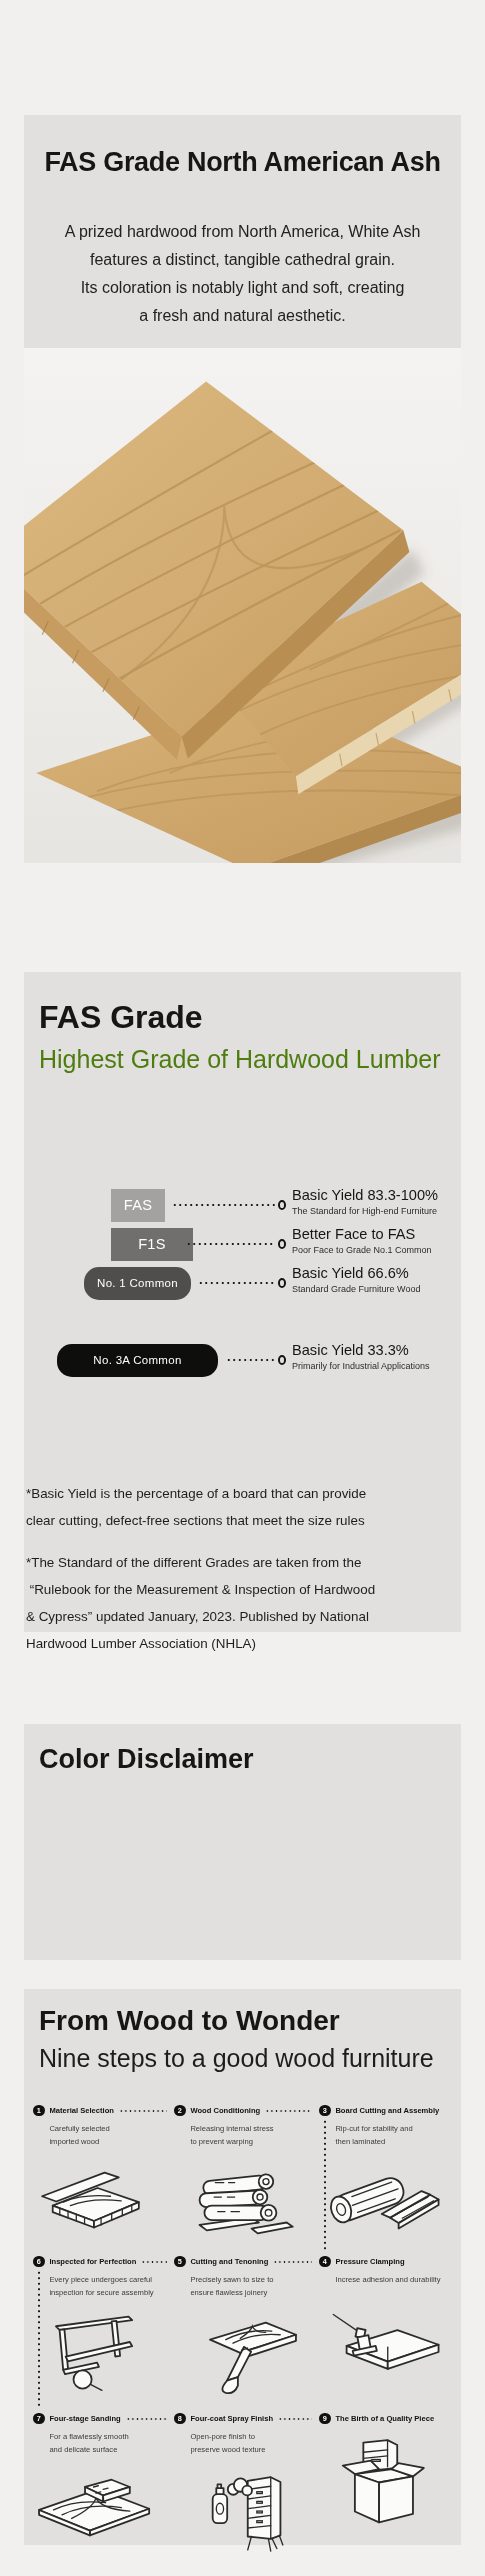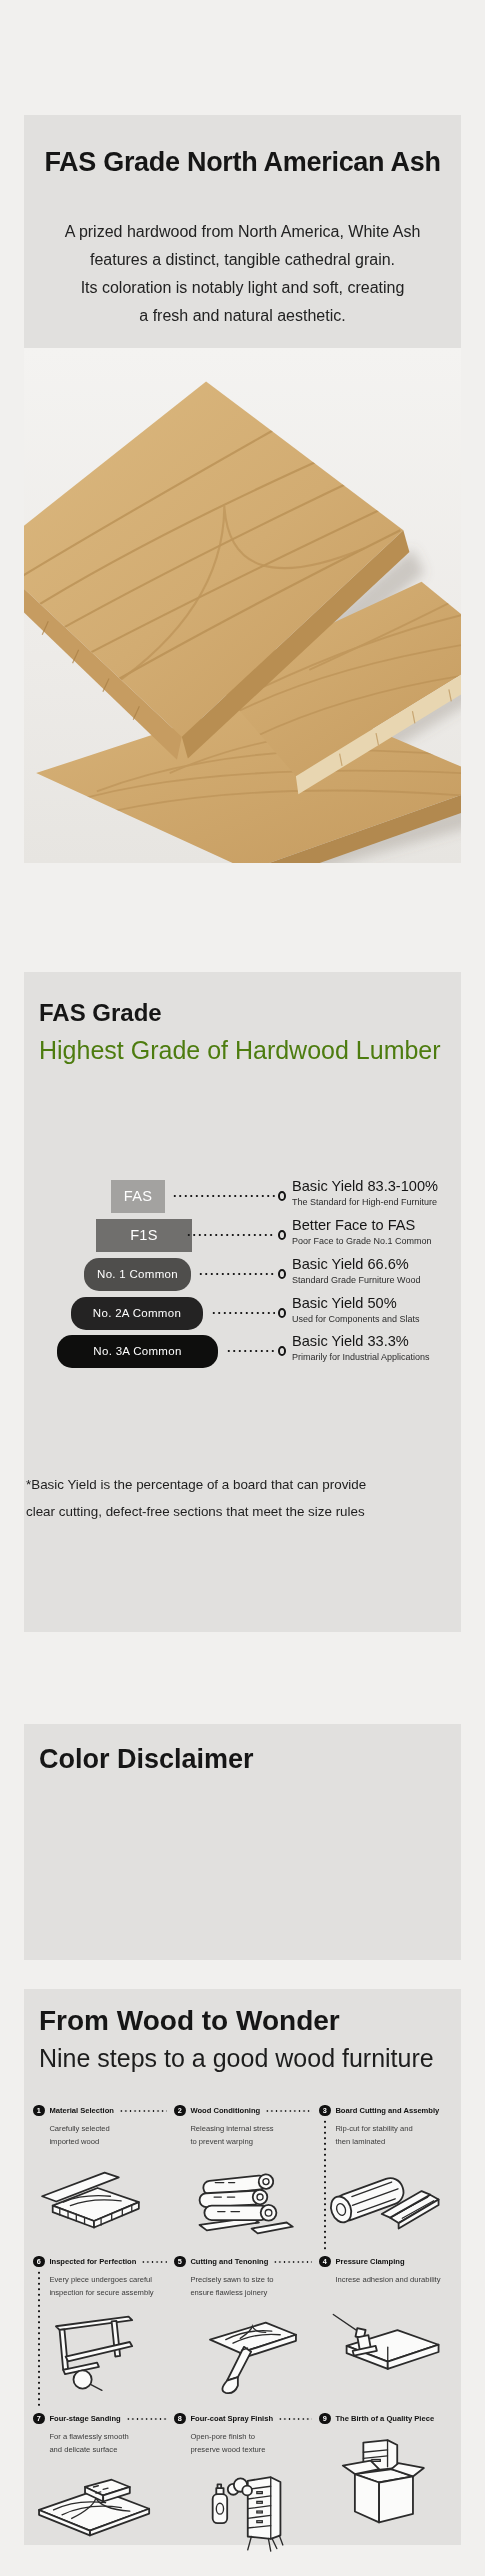--- a/index.html
+++ b/index.html
@@ -13,21 +13,21 @@
   .card{position:absolute;left:24px;width:437px;background:#e1e0de;}
 
   
   #card-hero{top:115px;height:748px;}
   .hero-title{margin:32px 12px 0;text-align:center;font-size:27px;font-weight:bold;letter-spacing:-0.3px;}
   .hero-para{margin:40px 9px 0;text-align:center;font-size:16px;line-height:28px;color:#222;white-space:pre-line;}
   .hero-photo{position:absolute;left:0;bottom:0;width:437px;height:515px;display:block;}
 
   
   #card-grades{top:972px;height:660px;}
-  .g-title{margin:27px 15px 0;font-size:24px;font-weight:bold;}
+  .g-title{margin:27px 15px 0;font-size:32px;font-weight:bold;}
   .g-subtitle{margin:8.5px 15px 0;font-size:25px;font-weight:400;color:#4d7c0f;}
   .g-diagram{position:relative;margin-top:115px;height:188px;}
   .g-row{position:absolute;left:0;width:437px;height:33px;}
   .g-box{position:absolute;top:0;height:33px;color:#fff;text-align:center;line-height:33px;letter-spacing:0.3px;}
   .g-box-lg{font-size:14.6px;}
   .g-box-sm{font-size:11.5px;border-radius:15px;}
   .g-leader{position:absolute;top:15px;height:2.4px;
     background-image:radial-gradient(circle,#1b1b1b 1px,transparent 1.3px);
     background-size:5.5px 2.4px;background-repeat:repeat-x;}
   .ring{position:absolute;top:11.5px;width:8px;height:9.7px;border:2.1px solid #141414;border-radius:50%;}
@@ -171,62 +171,57 @@
         <div class="g-box g-box-lg" style="left: 87px; width: 54px; background: rgb(163, 162, 160);">FAS</div>
         <div class="g-leader" style="left:148px;width:103px;"></div>
         <span class="ring" style="left:254px;"></span>
         <div class="g-text" style="left:268px;">
           <div class="g-main">Basic Yield 83.3-100%</div>
           <div class="g-sub">The Standard for High-end Furniture</div>
         </div>
       </div>
 
       <div class="g-row" style="top:39px;">
-        <div class="g-box g-box-lg" style="left: 72px; width: 96px; background: rgb(112, 111, 109);">F1S</div>
+        <div class="g-box g-box-lg" style="left: 87px; width: 82px; background: rgb(112, 111, 109);">F1S</div>
         <div class="g-leader" style="left:162px;width:89px;"></div>
         <span class="ring" style="left:254px;"></span>
         <div class="g-text" style="left:268px;">
           <div class="g-main">Better Face to FAS</div>
           <div class="g-sub">Poor Face to Grade No.1 Common</div>
         </div>
       </div>
 
       <div class="g-row" style="top:78px;">
         <div class="g-box g-box-sm" style="left: 60px; width: 107px; background: rgb(79, 78, 76);">No. 1 Common</div>
         <div class="g-leader" style="left:174px;width:77px;"></div>
         <span class="ring" style="left:254px;"></span>
         <div class="g-text" style="left:268px;">
           <div class="g-main">Basic Yield 66.6%</div>
           <div class="g-sub">Standard Grade Furniture Wood</div>
         </div>
       </div>
 
-      <div class="g-row" style="top:117px;">
-        <div class="g-box g-box-sm" style="left: 47px; width: 132px; background: rgb(36, 35, 35);">No. 2A Common</div>
-        <div class="g-leader" style="left:187px;width:64px;"></div>
-        <span class="ring" style="left:254px;"></span>
-        <div class="g-text" style="left:268px;">
-          <div class="g-main">Basic Yield 50%</div>
-          <div class="g-sub">Used for Components and Slats</div>
-        </div>
-      </div>
 
       <div class="g-row" style="top:155px;">
         <div class="g-box g-box-sm" style="left: 33px; width: 161px; background: rgb(14, 14, 13);">No. 3A Common</div>
         <div class="g-leader" style="left:202px;width:50px;"></div>
         <span class="ring" style="left:254px;"></span>
         <div class="g-text" style="left:268px;">
           <div class="g-main">Basic Yield 33.3%</div>
           <div class="g-sub">Primarily for Industrial Applications</div>
         </div>
       </div>
     </div>
 
     <p class="footnote" id="fn1">*Basic Yield is the percentage of a board that can provide
 clear cutting, defect-free sections that meet the size rules</p>
+    <p class="footnote" id="fn2">*The Standard of the different Grades are taken from the
+ “Rulebook for the Measurement &amp; Inspection of Hardwood
+&amp; Cypress” updated January, 2023. Published by National
+Hardwood Lumber Association (NHLA)</p>
   </section>
 
   <section class="card" id="card-disclaimer">
     <h2 class="d-title">Color Disclaimer</h2>
   </section>
 
   <section class="card" id="card-process">
     <h2 class="p-title">From Wood to Wonder</h2>
     <div class="p-subtitle">Nine steps to a good wood furniture</div>
 

